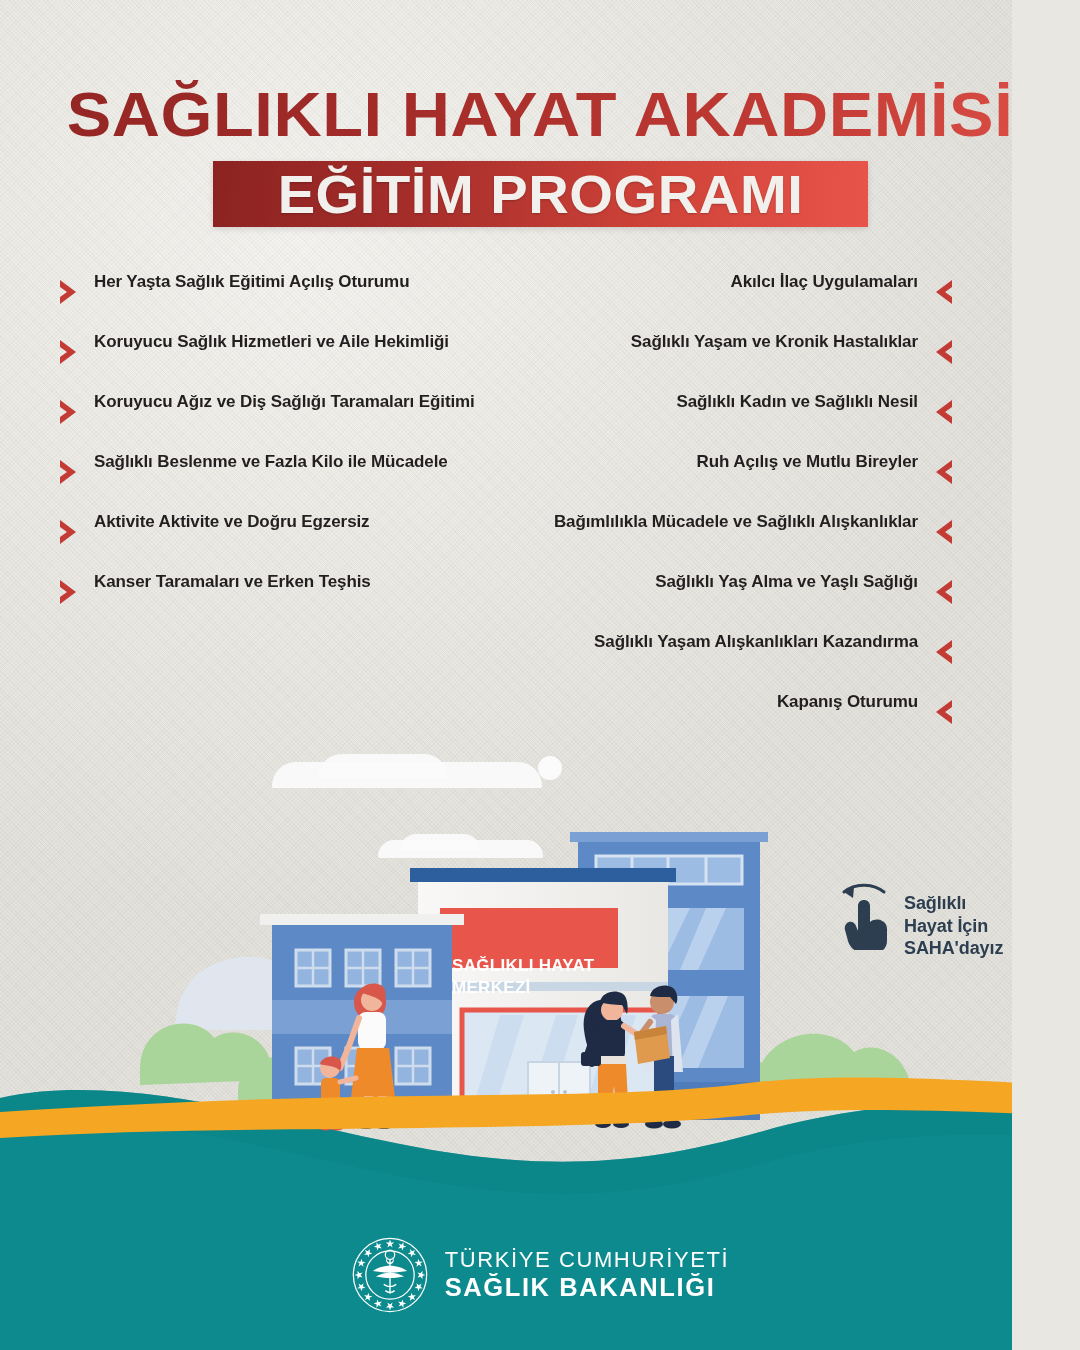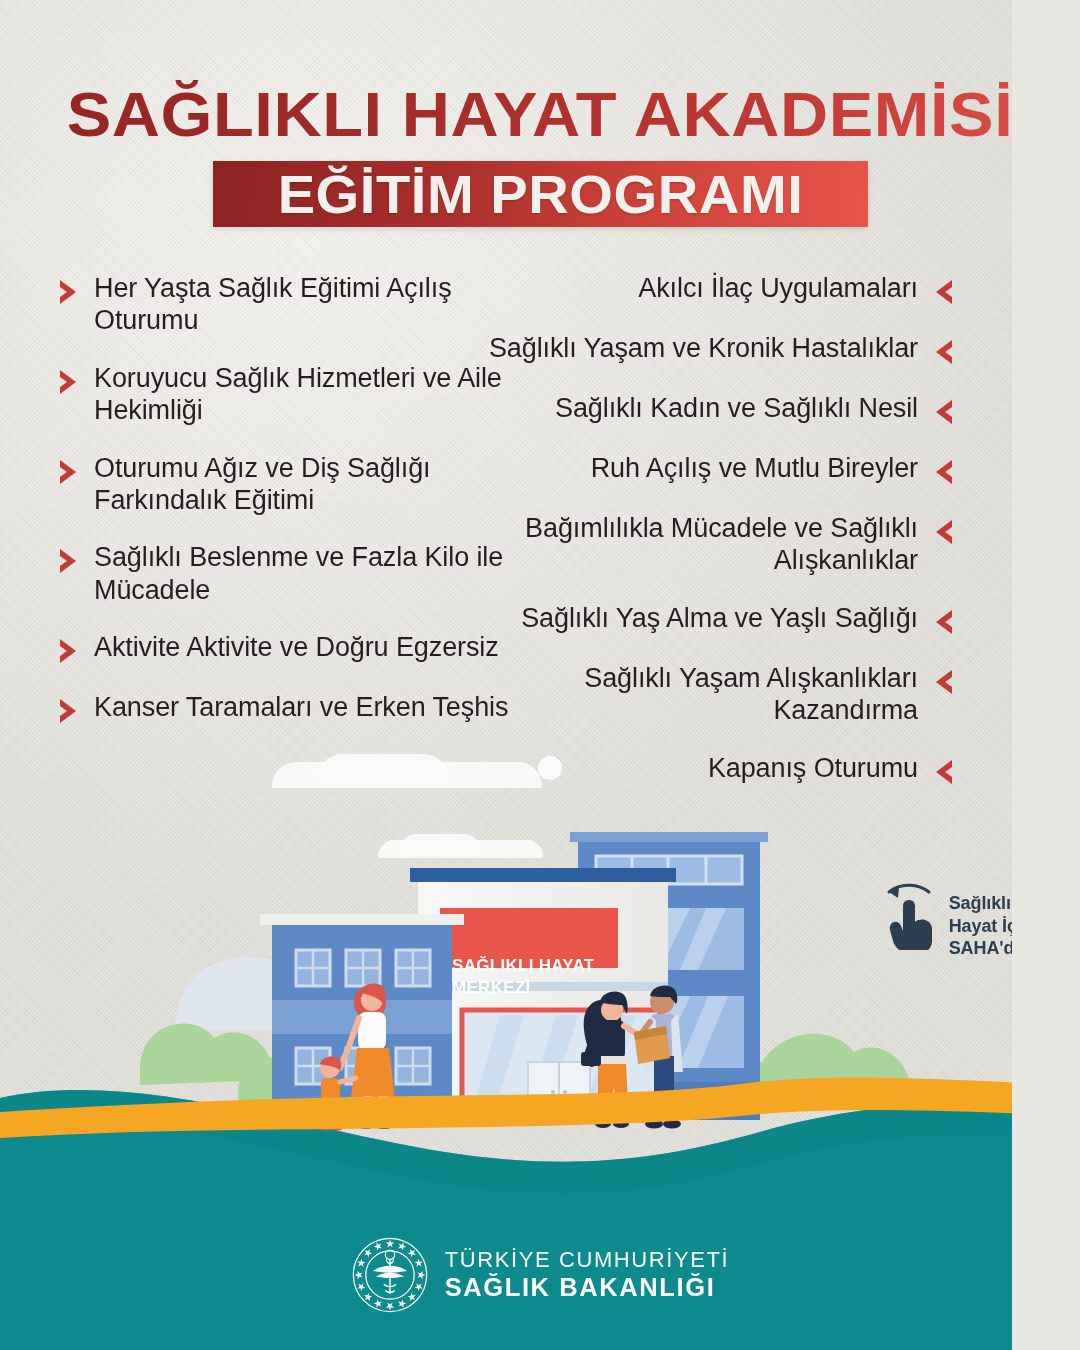--- a/index.html
+++ b/index.html
@@ -43,35 +43,35 @@
   .col-left{left:56px;width:460px;}
   .col-right{right:56px;width:470px;}
   .item{display:flex;margin-bottom:25px;}
   .col-left .item{align-items:flex-start;}
   .col-right .item{align-items:flex-start;justify-content:flex-end;}
   .chev{flex:0 0 auto;width:26px;height:30px;margin-top:5px;}
   .col-left .chev{margin-right:12px;}
   .col-right .chev{margin-left:12px;}
   .chev svg{display:block;}
   .item-label{
-    font-size:27px;font-weight:normal;color:#231f20;line-height:1.2;
+    font-size:17px;font-weight:bold;color:#231f20;line-height:1.2;
     letter-spacing:-0.1px;
   }
   .col-right .item-label{text-align:right;}
   
   .scene{position:absolute;left:0;top:700px;width:1080px;height:470px;overflow:hidden;}
   .cloud{position:absolute;background:#fbfbfc;opacity:.92;}
   .c1{left:272px;top:62px;width:270px;height:26px;border-radius:26px 26px 2px 2px;}
   .c1b{left:318px;top:54px;width:130px;height:24px;border-radius:24px 24px 0 0;}
   .c2{left:378px;top:140px;width:165px;height:18px;border-radius:18px 18px 2px 2px;}
   .c2b{left:400px;top:134px;width:80px;height:16px;border-radius:16px 16px 0 0;}
   .teal{position:absolute;left:0;top:1020px;width:1080px;height:330px;}
   
   .slogan{position:absolute;left:838px;top:878px;width:210px;}
-  .slogan-row{display:flex;align-items:flex-start;justify-content:flex-end;}
+  .slogan-row{display:flex;align-items:flex-start;}
   .hand{flex:0 0 auto;width:56px;height:72px;}
   .slogan-text{
     margin-left:10px;color:#2c3e50;font-weight:bold;font-size:18px;
     line-height:1.26;padding-top:14px;letter-spacing:-.1px;
   }
   
   .footer{
     position:absolute;left:0;top:1200px;width:1080px;height:150px;
     display:flex;align-items:center;justify-content:center;
   }
@@ -108,21 +108,21 @@
           </svg>
       </span>
       <span class="item-label">Koruyucu Sağlık Hizmetleri ve Aile Hekimliği</span>
     </div>
     <div class="item">
       <span class="chev">
         <svg viewBox="0 0 26 30" width="26" height="30">
             <path d="M4 3 L20 15 L4 27 L4 20 L11 15 L4 10 Z" fill="#c23b35"></path>
           </svg>
       </span>
-      <span class="item-label">Oturumu Ağız ve Diş Sağlığı Farkındalık Eğitimi</span>
+      <span class="item-label">Koruyucu Ağız ve Diş Sağlığı Taramaları Eğitimi</span>
     </div>
     <div class="item">
       <span class="chev">
         <svg viewBox="0 0 26 30" width="26" height="30">
             <path d="M4 3 L20 15 L4 27 L4 20 L11 15 L4 10 Z" fill="#c23b35"></path>
           </svg>
       </span>
       <span class="item-label">Sağlıklı Beslenme ve Fazla Kilo ile Mücadele</span>
     </div>
     <div class="item">

